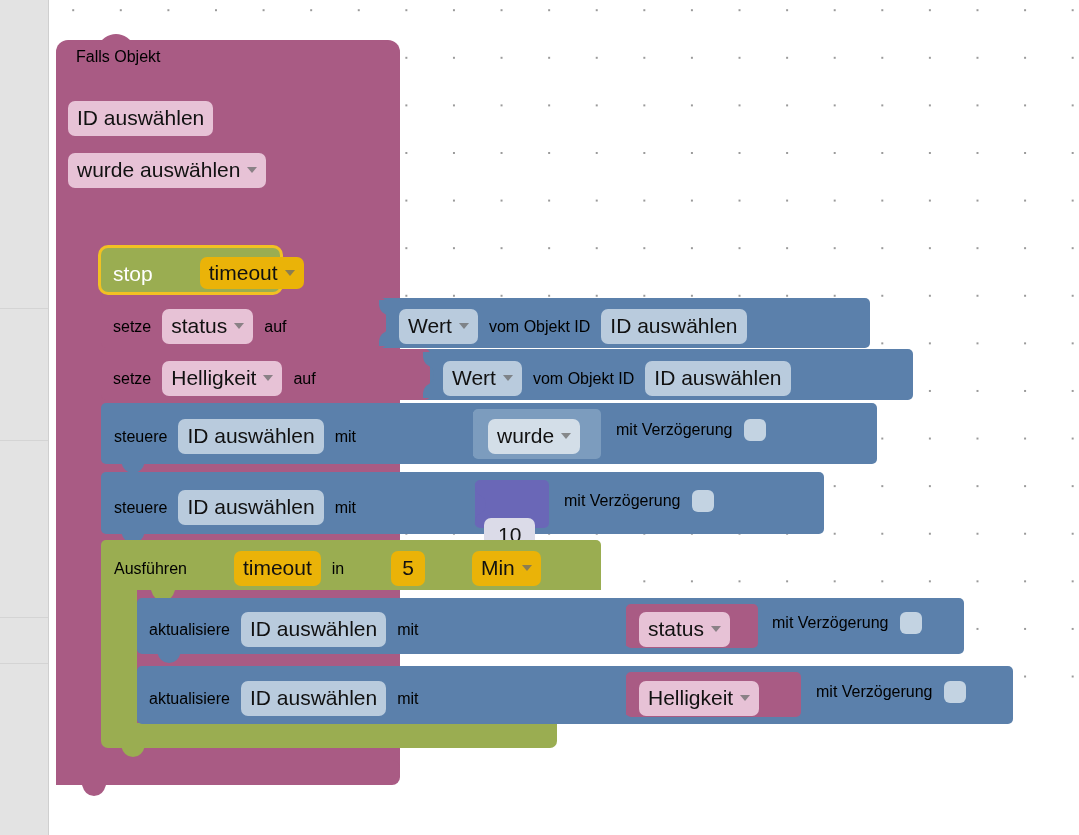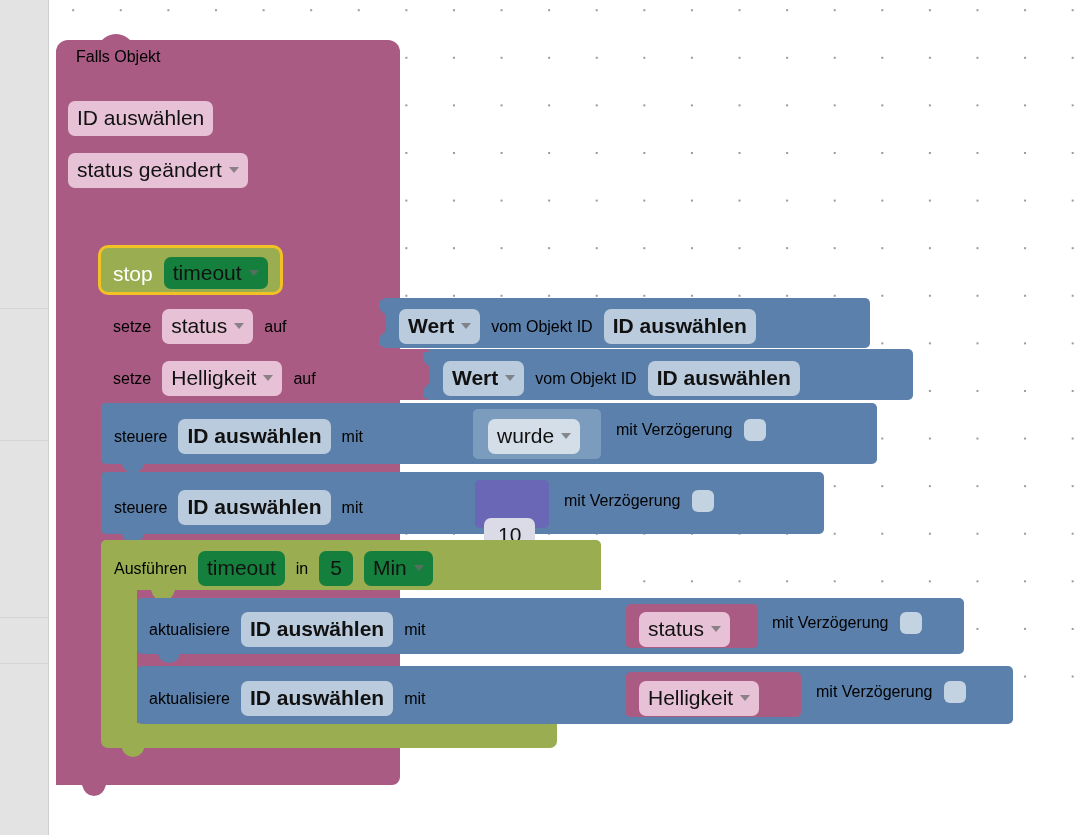--- a/index.html
+++ b/index.html
@@ -73,22 +73,22 @@
   .field {
     display: inline-flex;
     align-items: center;
     border-radius: 7px;
     color: #111111;
     font-size: 21px;
     padding: 5px 9px 6px 9px;
     box-sizing: border-box;
   }
   .f-pink   { background: #e7c2d6; }
-  .f-blue   { background: #b9cbdd; font-weight: bold; }
-  .f-olive  { background: #15803d; }
+  .f-blue   { background: #b9cbdd; }
+  .f-olive  { background: #eab308; margin-left: 36px; }
   .f-purple { background: #dbdbe8; }
   .f-logic  { background: #d3dee8; }
   .caret {
     display: inline-block;
     margin-left: 7px;
     width: 0; height: 0;
     border-left: 5px solid transparent;
     border-right: 5px solid transparent;
     border-top: 6px solid #6b6b6b;
     opacity: .75;
@@ -147,21 +147,21 @@
     <div class="row" style="left:20px; top:48px;">
       <span class="txt">Falls Objekt</span>
     </div>
 
     <div class="row" style="left:12px; top:101px;">
       <span class="field f-pink">ID auswählen</span>
     </div>
 
     <div class="row" style="left:12px; top:153px;">
       <span class="field f-pink">
-        <span>status geändert</span>
+        <span>wurde auswählen</span>
         <i class="caret"></i>
       </span>
     </div>
 
 
     <div class="blk c-olive sel-outline" style="left:45px; top:248px; width:179px; height:44px; border-radius:7px;">
       <svg style="position:absolute;left:0;top:0;width:70px;height:10px">
         <path d="M 14 0 q 3 11 12 11 q 9 0 12 -11 Z" fill="#c0ad3d" opacity="0"></path>
       </svg>
       <div class="row" style="left:12px; top:9px;">

